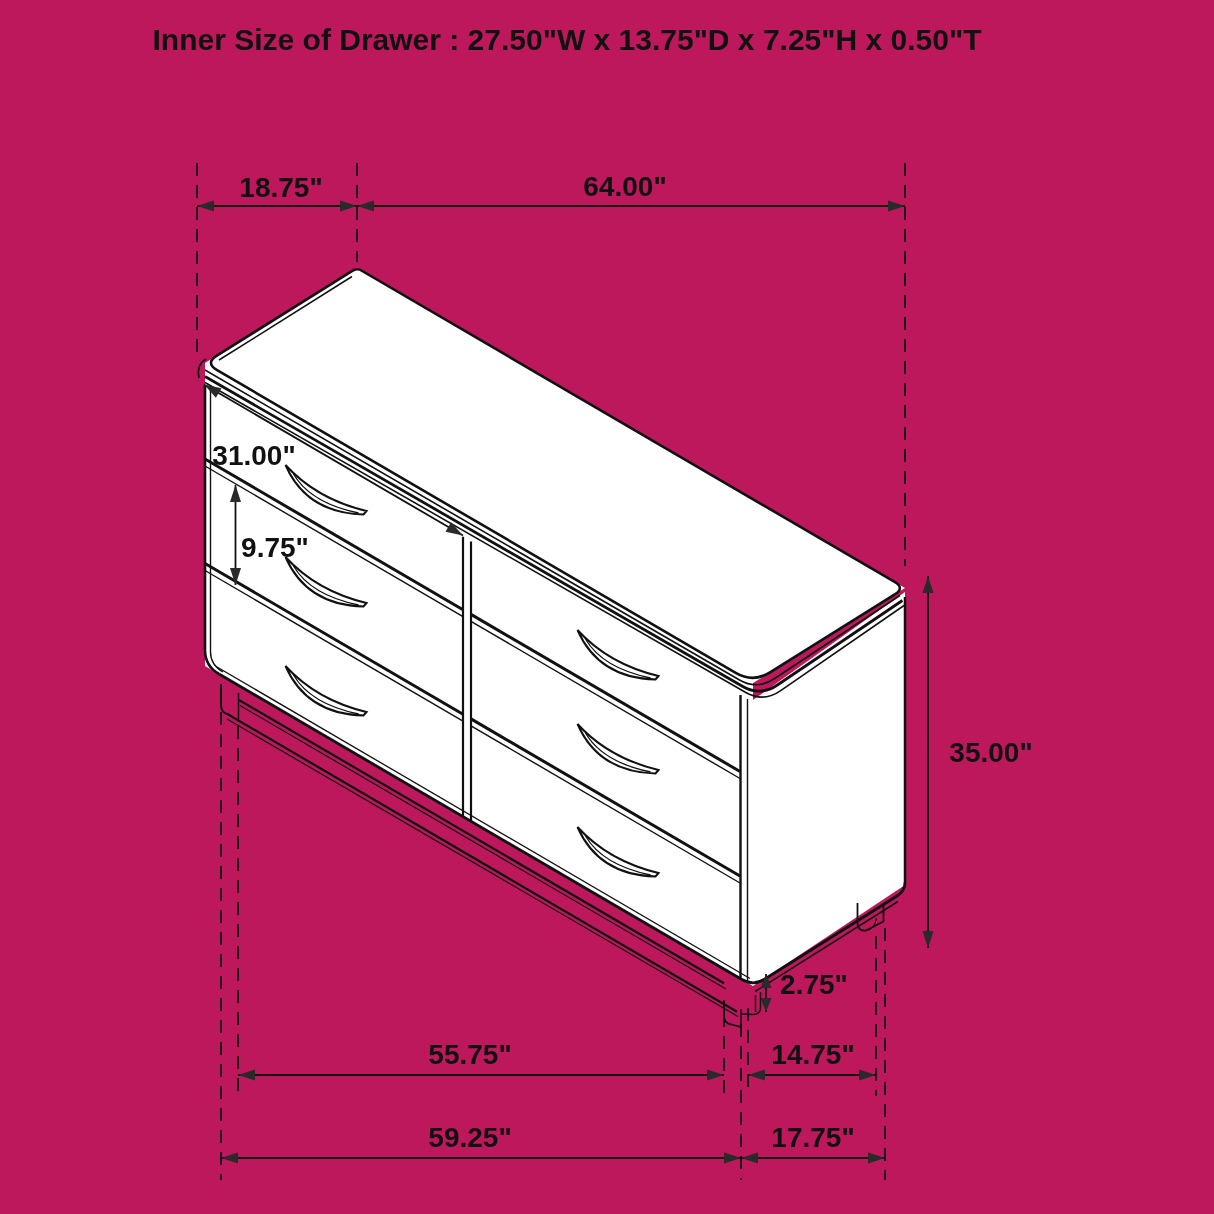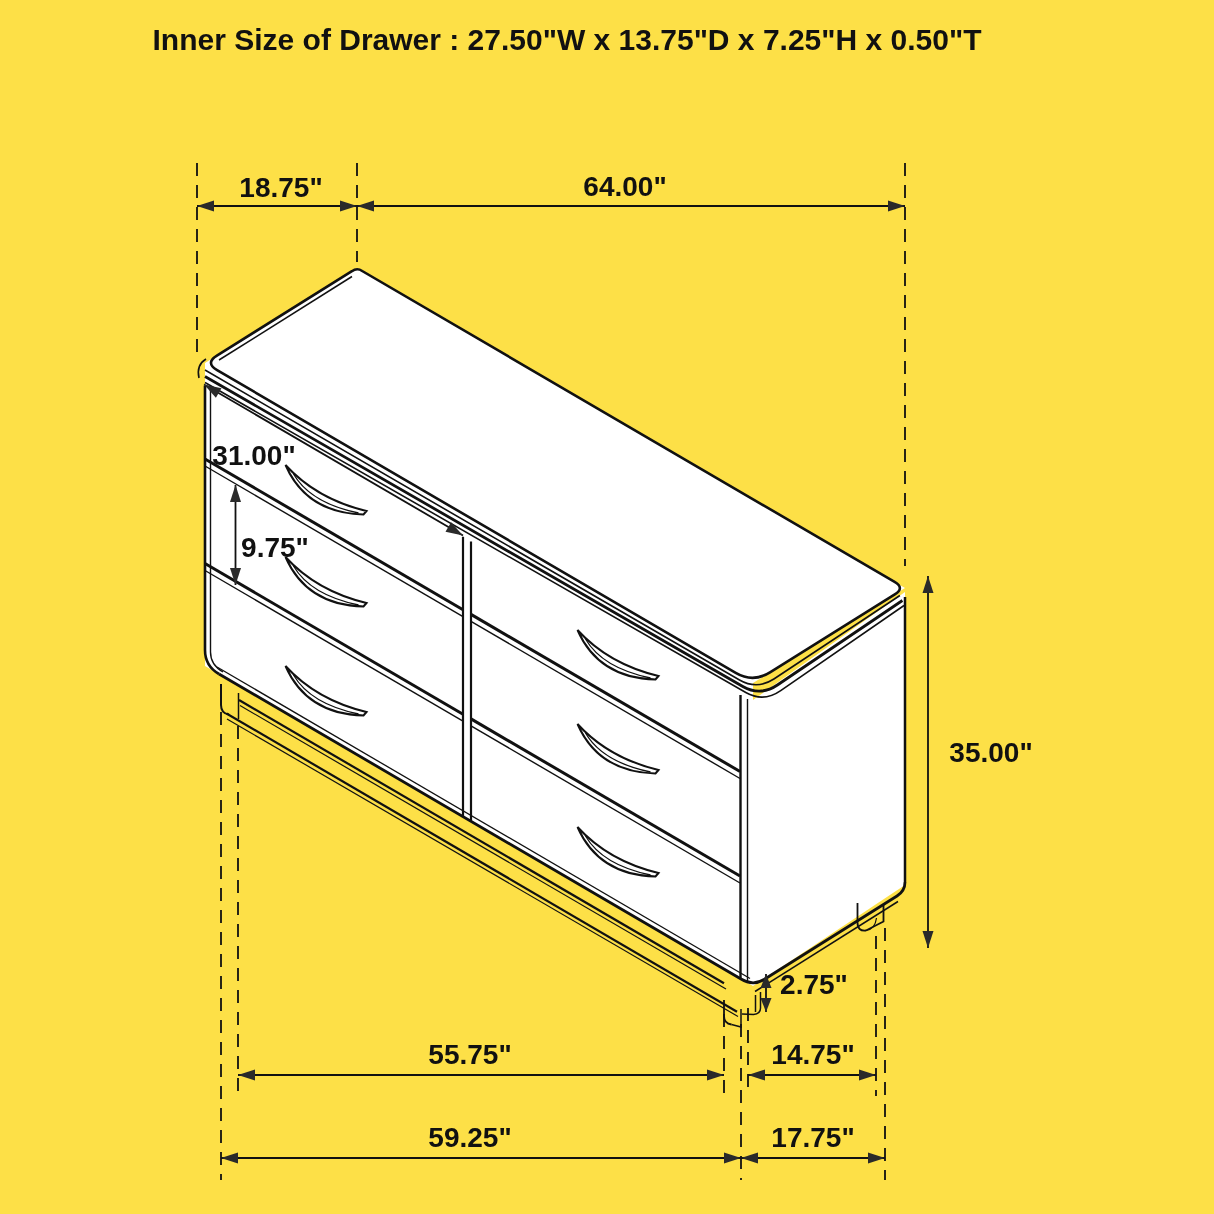--- a/index.html
+++ b/index.html
@@ -1,16 +1,16 @@
 <!DOCTYPE html>
 <html><head>
 <meta charset="utf-8">
 <style>
   html,body{margin:0;padding:0;background:#ffffff;width:1214px;height:1214px;overflow:hidden;}
-  .stage{position:relative;width:1214px;height:1214px;background:#fde047;font-family:"Liberation Sans",sans-serif;}
+  .stage{position:relative;width:1214px;height:1214px;background:#be185d;font-family:"Liberation Sans",sans-serif;}
   svg{position:absolute;left:0;top:0;}
   .ttl{font-family:"Liberation Sans",sans-serif;font-size:30px;font-weight:bold;fill:#111;}
   .dim{font-family:"Liberation Sans",sans-serif;font-size:28px;font-weight:bold;fill:#111;}
   .ln{stroke:#111;fill:none;}
   .fillw{fill:#ffffff;stroke:none;}
   .dash{stroke:#111;stroke-width:1.8;fill:none;stroke-dasharray:13 9;}
   .dimln{stroke:#111;stroke-width:1.8;fill:none;}
   .arr{fill:#2a2a2a;stroke:none;}
 </style>
 </head>

